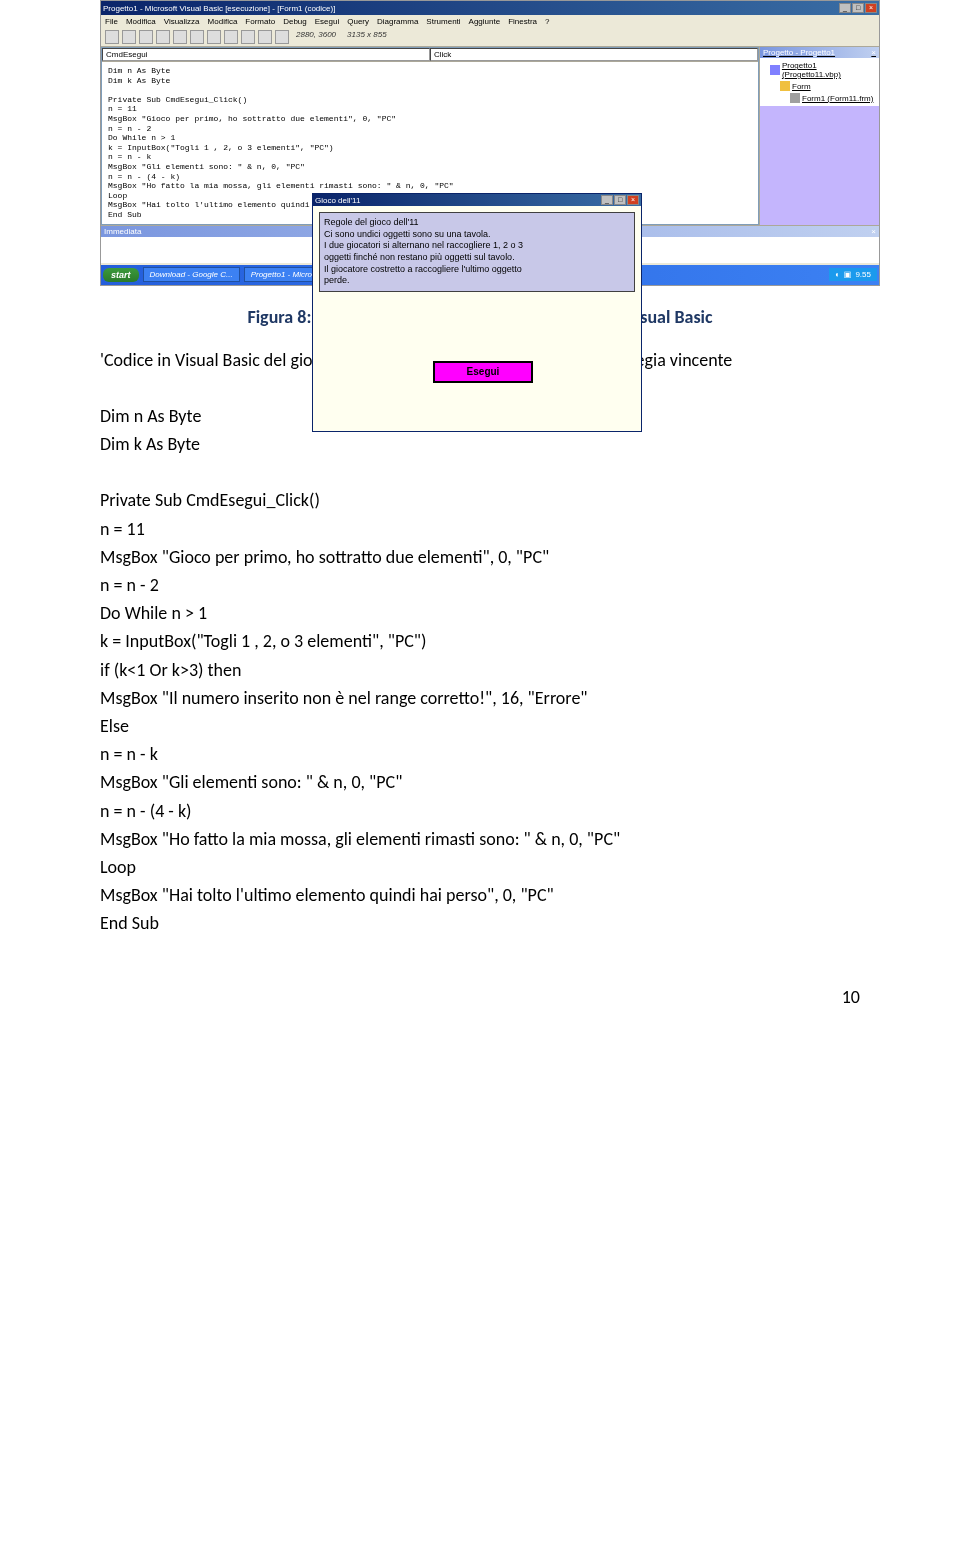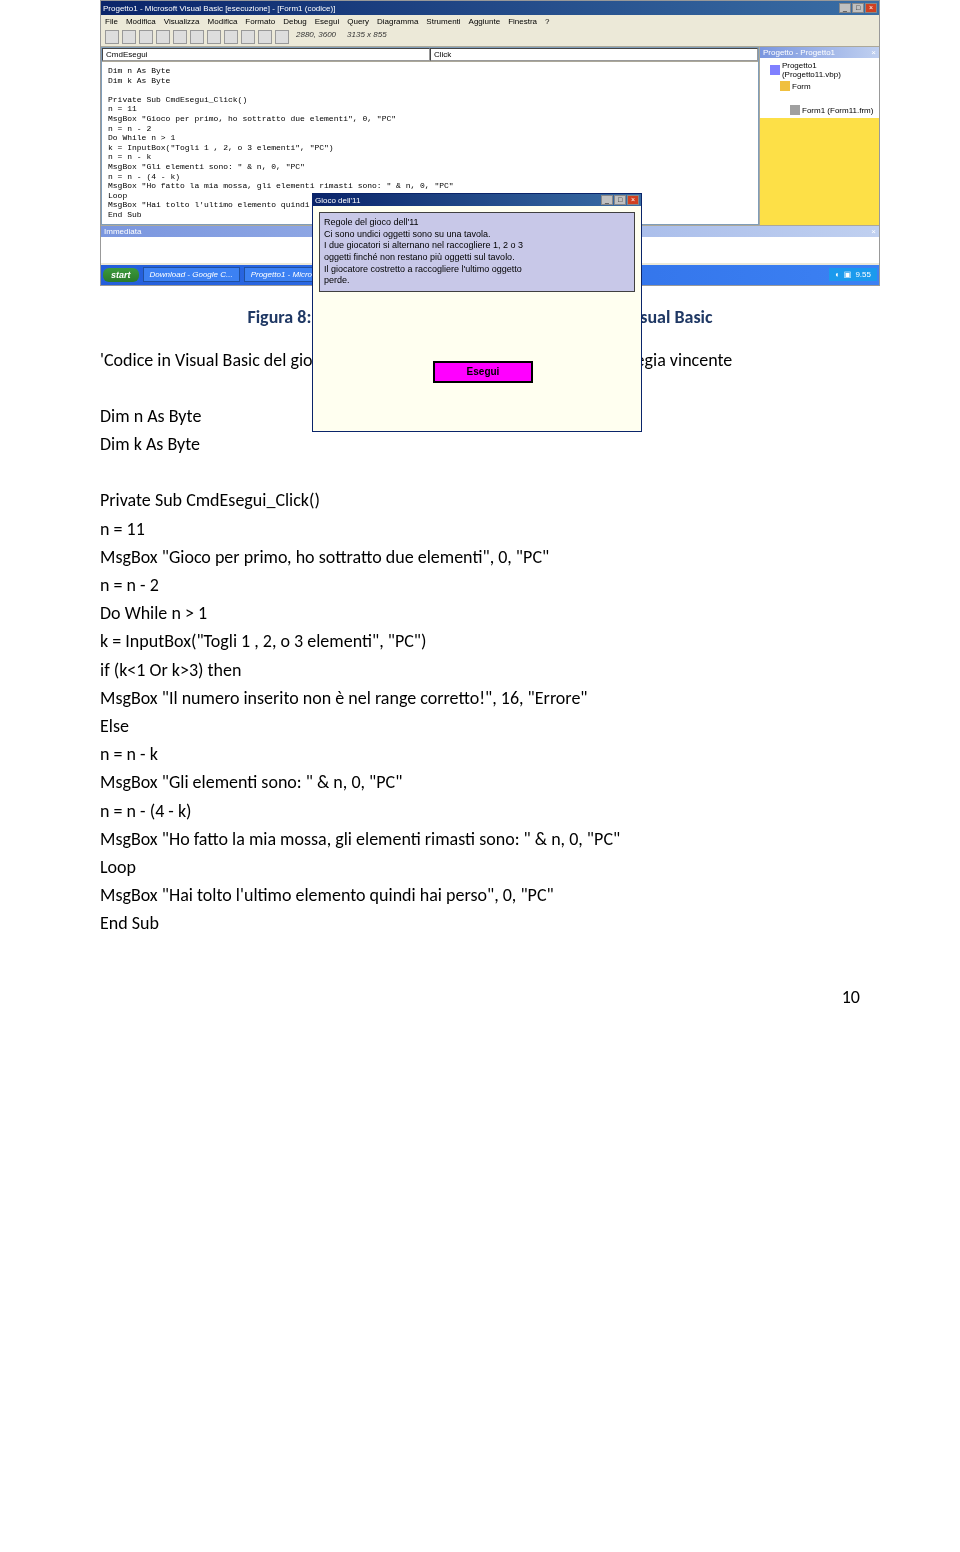--- a/index.html
+++ b/index.html
@@ -24,21 +24,21 @@
   .combo { flex: 1; background: #fff; border: 1px inset #999; padding: 1px 3px; font-size: 8px; }
   .code-text { font-family: "Courier New", monospace; font-size: 8px; color: #000; padding: 4px 6px; white-space: pre; line-height: 1.2; position: relative; }
   
   
   .inner-window { position: absolute; left: 210px; top: 145px; width: 330px; border: 1px solid #0a246a; background: #fffff0; }
   .inner-titlebar { background: linear-gradient(to right, #0a246a, #3a6ea5); color: #fff; height: 12px; display: flex; align-items: center; justify-content: space-between; padding: 0 2px; font-size: 8px; }
   .inner-body { background: #fffff0; padding: 6px; height: 225px; position: relative; }
   .rules-box { background: #c8c8e8; border: 1px solid #404040; padding: 4px; font-size: 9px; font-family: Arial, sans-serif; line-height: 1.3; color: #000; margin-bottom: 40px; }
   .esegui-btn { position: absolute; left: 120px; top: 155px; width: 100px; height: 22px; background: #ff00ff; border: 2px solid #000; color: #000; font-size: 10px; font-weight: bold; text-align: center; line-height: 18px; }
   
-  .right-panel { width: 120px; background: #fde047; border-left: 1px solid #aca899; }
+  .right-panel { width: 120px; background: #c4b5fd; border-left: 1px solid #aca899; text-decoration: underline; }
   .rp-title { background: linear-gradient(to right, #7a96df, #c0d0f0); color: #fff; font-size: 8px; padding: 1px 3px; display: flex; justify-content: space-between; }
   .rp-body { background: #fff; padding: 2px; font-size: 8px; color: #000; }
   .tree-item { padding: 1px 0 1px 8px; display: flex; align-items: center; gap: 2px; }
   .tree-icon { width: 10px; height: 10px; background: #8080ff; display: inline-block; }
   
   .lower-panel { background: #ece9d8; border-top: 1px solid #aca899; height: 40px; }
   .lp-title { background: linear-gradient(to right, #7a96df, #c0d0f0); color: #fff; font-size: 8px; padding: 1px 3px; display: flex; justify-content: space-between; }
   
   .taskbar { background: linear-gradient(to right, #245edb, #3c81f3); height: 20px; display: flex; align-items: center; padding: 0 2px; gap: 4px; }
   .start-btn { background: linear-gradient(to bottom, #3c9a3c, #2a7a2a); color: #fff; font-weight: bold; font-size: 9px; font-style: italic; padding: 2px 8px; border-radius: 6px; }
@@ -147,21 +147,21 @@
         </div>
         <div class="rp-body">
           <div class="tree-item">
             <span class="tree-icon"></span>
             <span>Progetto1 (Progetto11.vbp)</span>
           </div>
           <div class="tree-item" style="padding-left:18px;">
             <span class="tree-icon" style="background:#f0c040;"></span>
             <span>Form</span>
           </div>
-          <div class="tree-item" style="padding-left:28px;margin-top:12px;">
+          <div class="tree-item" style="padding-left:28px;">
             <span class="tree-icon" style="background:#a0a0a0;"></span>
             <span>Form1 (Form11.frm)</span>
           </div>
         </div>
       </div>
     </div>
 
     <div class="lower-panel">
       <div class="lp-title">
         <span>Immediata</span>

